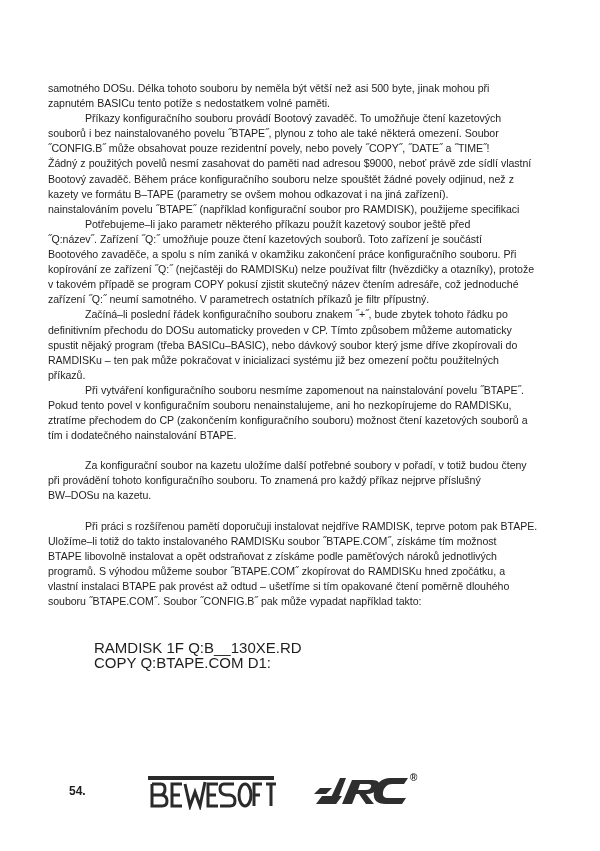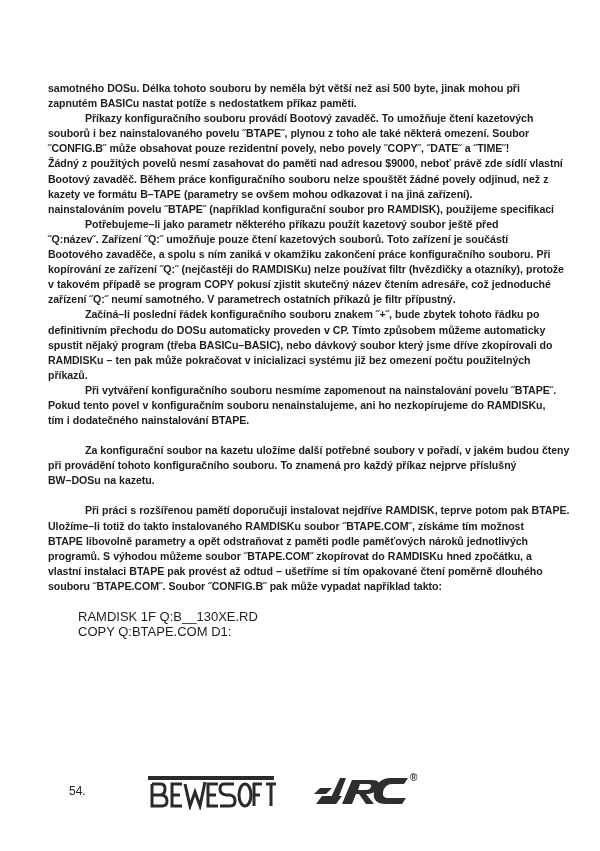--- a/index.html
+++ b/index.html
@@ -5,41 +5,41 @@
   html, body { margin: 0; padding: 0; }
   body {
     width: 600px; height: 851px; background: #ffffff;
     position: relative; overflow: hidden;
     font-family: "Liberation Sans", sans-serif;
     color: #1e1e1e;
   }
   .page { position: absolute; left: 48px; top: 81px; width: 510px; }
   .para {
     font-size: 10.6px; line-height: 15.1px; margin: 0;
-    letter-spacing: -0.05px; word-spacing: 0.2px; font-weight: bold;
+    letter-spacing: -0.05px; word-spacing: 0.2px;
   }
   .line { display: block; white-space: nowrap; }
   .indent { padding-left: 37px; }
   .gap { height: 15px; }
-  .code { padding-left: 30px; font-size: 13px; line-height: 15px; margin: 0; }
+  .code { padding-left: 30px; font-size: 15px; line-height: 15px; margin: 16px; }
   .code .line { white-space: pre; }
   .footer { position: absolute; top: 772px; left: 0; width: 600px; height: 45px; }
-  .page-num { position: absolute; left: 69px; top: 12px; font-size: 12px; font-weight: normal; }
+  .page-num { position: absolute; left: 69px; top: 12px; font-size: 12px; font-weight: bold; }
   .logo-bewesoft { position: absolute; left: 148px; top: 2px; width: 128px; height: 36px; }
   .logo-jrc { position: absolute; left: 312px; top: 2px; width: 96px; height: 34px; }
   .reg { position: absolute; left: 410px; top: 0; font-size: 10px; font-weight: bold; }
 </style>
 </head>
 <body>
 
 <div class="page">
 
   <p class="para">
     <span class="line">samotného DOSu. Délka tohoto souboru by neměla být větší než asi 500 byte, jinak mohou při</span>
-    <span class="line">zapnutém BASICu nastat potíže s nedostatkem příkaz paměti.</span>
+    <span class="line">zapnutém BASICu tento potíže s nedostatkem volné paměti.</span>
   </p>
 
   <p class="para">
     <span class="line indent">Příkazy konfiguračního souboru provádí Bootový zavaděč. To umožňuje čtení kazetových</span>
     <span class="line">souborů i bez nainstalovaného povelu ˝BTAPE˝, plynou z toho ale také některá omezení. Soubor</span>
     <span class="line">˝CONFIG.B˝ může obsahovat pouze rezidentní povely, nebo povely ˝COPY˝, ˝DATE˝ a ˝TIME˝!</span>
     <span class="line">Žádný z použitých povelů nesmí zasahovat do paměti nad adresou $9000, neboť právě zde sídlí vlastní</span>
     <span class="line">Bootový zavaděč. Během práce konfiguračního souboru nelze spouštět žádné povely odjinud, než z</span>
     <span class="line">kazety ve formátu B–TAPE (parametry se ovšem mohou odkazovat i na jiná zařízení).</span>
   </p>
@@ -58,35 +58,36 @@
     <span class="line indent">Začíná–li poslední řádek konfiguračního souboru znakem ˝+˝, bude zbytek tohoto řádku po</span>
     <span class="line">definitivním přechodu do DOSu automaticky proveden v CP. Tímto způsobem můžeme automaticky</span>
     <span class="line">spustit nějaký program (třeba BASICu–BASIC), nebo dávkový soubor který jsme dříve zkopírovali do</span>
     <span class="line">RAMDISKu – ten pak může pokračovat v inicializaci systému již bez omezení počtu použitelných</span>
     <span class="line">příkazů.</span>
   </p>
 
   <p class="para">
     <span class="line indent">Při vytváření konfiguračního souboru nesmíme zapomenout na nainstalování povelu ˝BTAPE˝.</span>
     <span class="line">Pokud tento povel v konfiguračním souboru nenainstalujeme, ani ho nezkopírujeme do RAMDISKu,</span>
+    <span class="line">ztratíme přechodem do CP (zakončením konfiguračního souboru) možnost čtení kazetových souborů a</span>
     <span class="line">tím i dodatečného nainstalování BTAPE.</span>
   </p>
   <div class="gap"></div>
 
   <p class="para">
-    <span class="line indent">Za konfigurační soubor na kazetu uložíme další potřebné soubory v pořadí, v jakém budou čteny</span>
+    <span class="line indent">Za konfigurační soubor na kazetu uložíme další potřebné soubory v pořadí, v totiž budou čteny</span>
     <span class="line">při provádění tohoto konfiguračního souboru. To znamená pro každý příkaz nejprve příslušný</span>
     <span class="line">BW–DOSu na kazetu.</span>
   </p>
   <div class="gap"></div>
 
   <p class="para">
     <span class="line indent">Při práci s rozšířenou pamětí doporučuji instalovat nejdříve RAMDISK, teprve potom pak BTAPE.</span>
     <span class="line">Uložíme–li totiž do takto instalovaného RAMDISKu soubor ˝BTAPE.COM˝, získáme tím možnost</span>
-    <span class="line">BTAPE libovolně parametry a opět odstraňovat z paměti podle paměťových nároků jednotlivých</span>
+    <span class="line">BTAPE libovolně instalovat a opět odstraňovat z získáme podle paměťových nároků jednotlivých</span>
     <span class="line">programů. S výhodou můžeme soubor ˝BTAPE.COM˝ zkopírovat do RAMDISKu hned zpočátku, a</span>
     <span class="line">vlastní instalaci BTAPE pak provést až odtud – ušetříme si tím opakované čtení poměrně dlouhého</span>
     <span class="line">souboru ˝BTAPE.COM˝. Soubor ˝CONFIG.B˝ pak může vypadat například takto:</span>
   </p>
   <div class="gap"></div>
 
   <div class="code">
     <span class="line">RAMDISK 1F Q:B__130XE.RD</span>
     <span class="line">COPY Q:BTAPE.COM D1:</span>
   </div>

